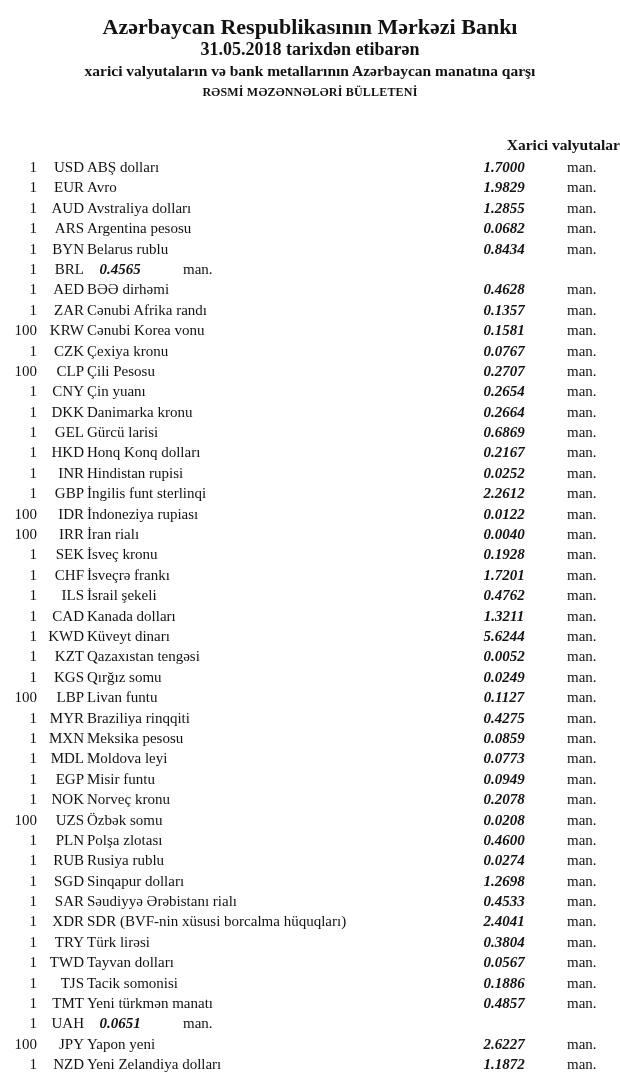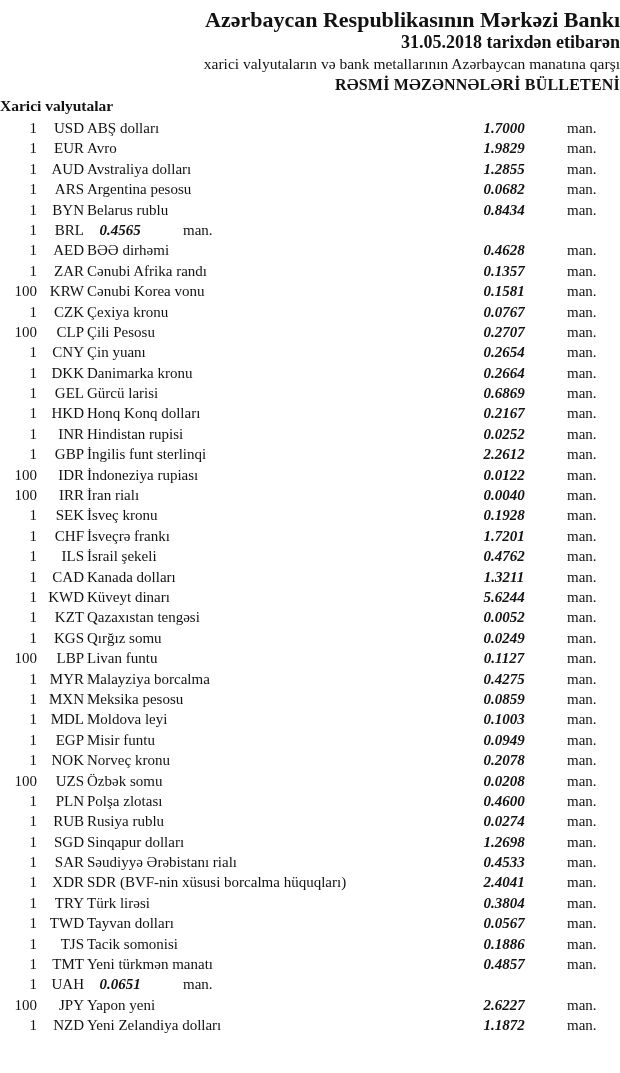--- a/index.html
+++ b/index.html
@@ -13,46 +13,47 @@
     overflow: hidden;
     font-family: "Liberation Serif", serif;
     color: #121212;
   }
   .page {
     width: 620px;
     height: 1073px;
     box-sizing: border-box;
   }
   .header {
-    text-align: right;
-    padding-top: 7px;
+    text-align: center;
+    padding-top: 14px;
   }
   .title {
     font-size: 22px;
     font-weight: bold;
     line-height: 25px;
   }
   .date-line {
     font-size: 18px;
     font-weight: bold;
     line-height: 21px;
   }
   .subtitle {
     font-size: 15.5px;
-    font-weight: normal;
+    font-weight: bold;
     line-height: 21px;
   }
   .bulletin-title {
-    font-size: 16px;
+    font-size: 12px;
     font-weight: bold;
     letter-spacing: 0.2px;
     line-height: 22px;
   }
   .section-title {
-    text-align: left;
+    margin-top: 32px;
+    text-align: right;
     font-size: 15.5px;
     font-weight: bold;
     line-height: 19px;
   }
   .rates-table {
     margin-top: 3px;
   }
   .rate-row {
     display: flex;
     align-items: baseline;
@@ -288,36 +289,36 @@
       <div class="rate-row">
     <span class="col qty">100</span>
     <span class="col code">LBP</span>
     <span class="col name">Livan funtu</span>
     <span class="col rate">0.1127</span>
     <span class="col unit">man.</span>
   </div>
       <div class="rate-row">
     <span class="col qty">1</span>
     <span class="col code">MYR</span>
-    <span class="col name">Malayziya borcalma</span>
+    <span class="col name">Braziliya rinqqiti</span>
     <span class="col rate">0.4275</span>
     <span class="col unit">man.</span>
   </div>
       <div class="rate-row">
     <span class="col qty">1</span>
     <span class="col code">MXN</span>
     <span class="col name">Meksika pesosu</span>
     <span class="col rate">0.0859</span>
     <span class="col unit">man.</span>
   </div>
       <div class="rate-row">
     <span class="col qty">1</span>
     <span class="col code">MDL</span>
     <span class="col name">Moldova leyi</span>
-    <span class="col rate">0.1003</span>
+    <span class="col rate">0.0773</span>
     <span class="col unit">man.</span>
   </div>
       <div class="rate-row">
     <span class="col qty">1</span>
     <span class="col code">EGP</span>
     <span class="col name">Misir funtu</span>
     <span class="col rate">0.0949</span>
     <span class="col unit">man.</span>
   </div>
       <div class="rate-row">

